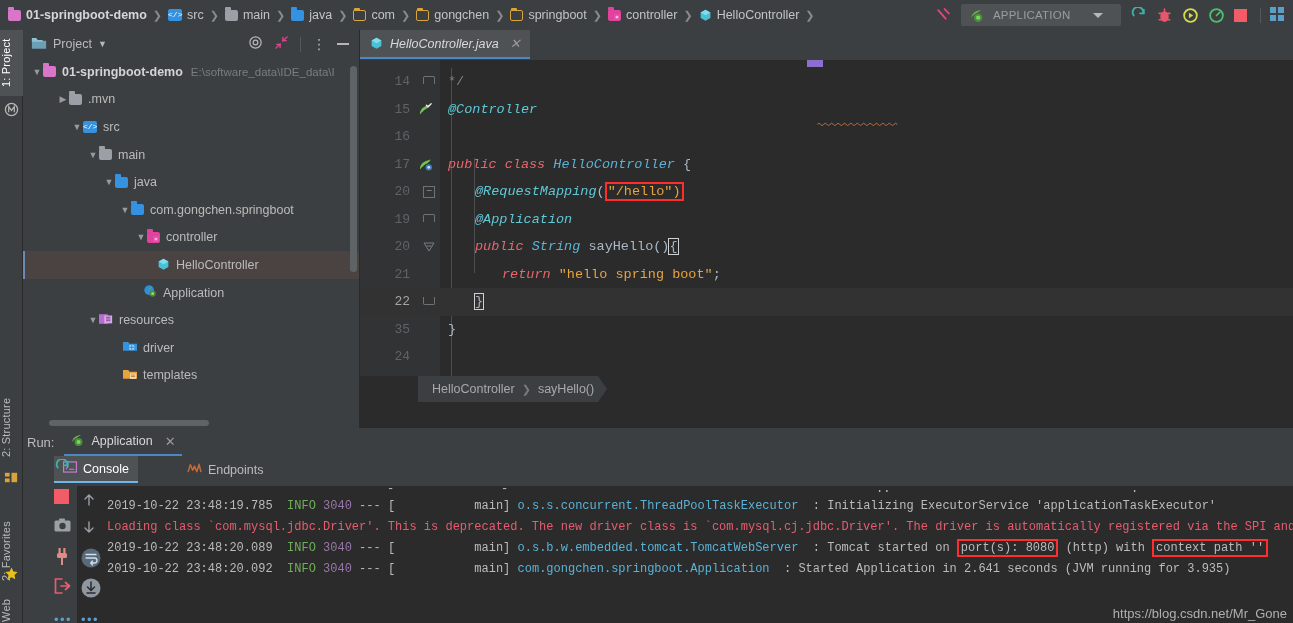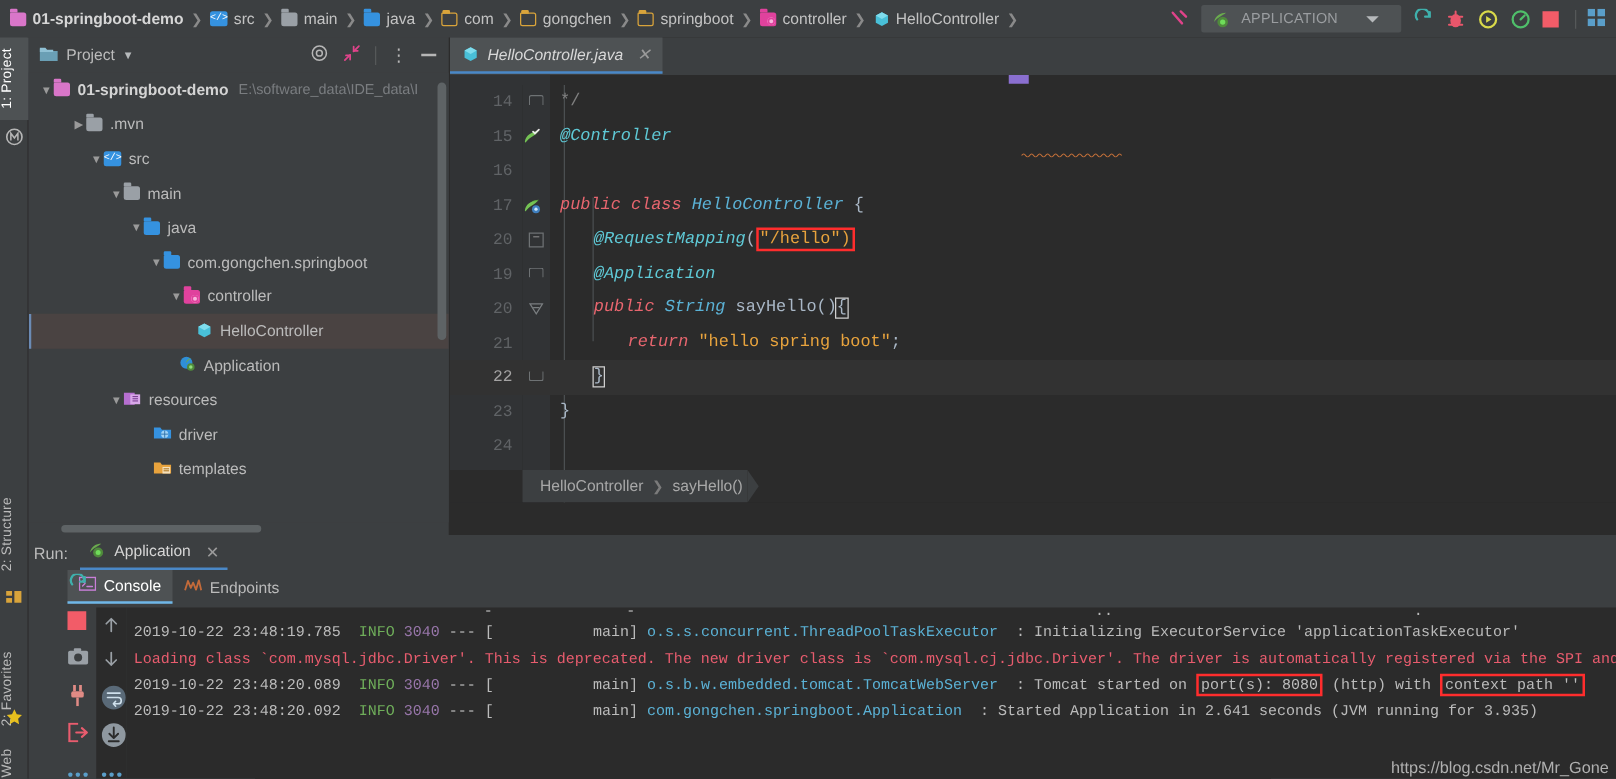--- a/index.html
+++ b/index.html
@@ -166,21 +166,21 @@
   
   .runpanel { position:absolute; left:23px; top:428px; width:1270px; height:195px; background:#3c3f41; }
   .run-header { height:28px; display:flex; align-items:center; gap:10px; padding-left:4px; }
   .run-label { color:#bbbbbb; font-size:13px; }
   .run-tab {
     display:flex; align-items:center; gap:7px; padding:0 6px 0 4px; height:27px;
     color:#d6d6d6; font-size:12.5px; border-bottom:2px solid #4a88c7;
   }
   .run-tab .x { color:#9a9a9a; font-size:13px; margin-left:5px; }
 
-  .run-subtabs { position:absolute; left:31px; top:28px; height:28px; display:flex; align-items:flex-start; }
+  .run-subtabs { position:absolute; left:31px; top:28px; height:28px; display:flex; align-items:flex-start;gap:40px; }
   .subtab {
     height:27px; display:flex; align-items:center; gap:6px; padding:0 9px;
     font-size:12.5px; color:#bbbbbb;
   }
   .subtab.active { background:#4e5254; color:#ffffff; border-bottom:2px solid #6fb7e8; }
 
   .console {
     position:absolute; left:78px; top:58px; right:0; bottom:0; background:#2b2b2b;
     font-family:"Liberation Mono", monospace; font-size:12px; overflow:hidden;
   }
@@ -578,21 +578,21 @@
           <span class="code" style="left:142px;"><span class="kw2">return </span><span class="str">"hello spring boot"</span><span class="punct">;</span></span>
         </div>
 
         <div class="cline cur">
           <span class="ln">22</span>
           <span class="foldmark" style="top:9px;border-radius:0 0 2px 2px;border-top:none;height:8px;"></span>
           <span class="code" style="left:115px;"><span class="punct bracebox">}</span></span>
         </div>
 
         <div class="cline">
-          <span class="ln">23</span>
+          <span class="ln">35</span>
           <span class="code punct" style="left:88px;">}</span>
         </div>
 
         <div class="cline">
           <span class="ln">24</span>
         </div>
       </div>
 
       <div class="breadcrumbs">
         <div class="bc-chip" style="margin-left:58px;">

